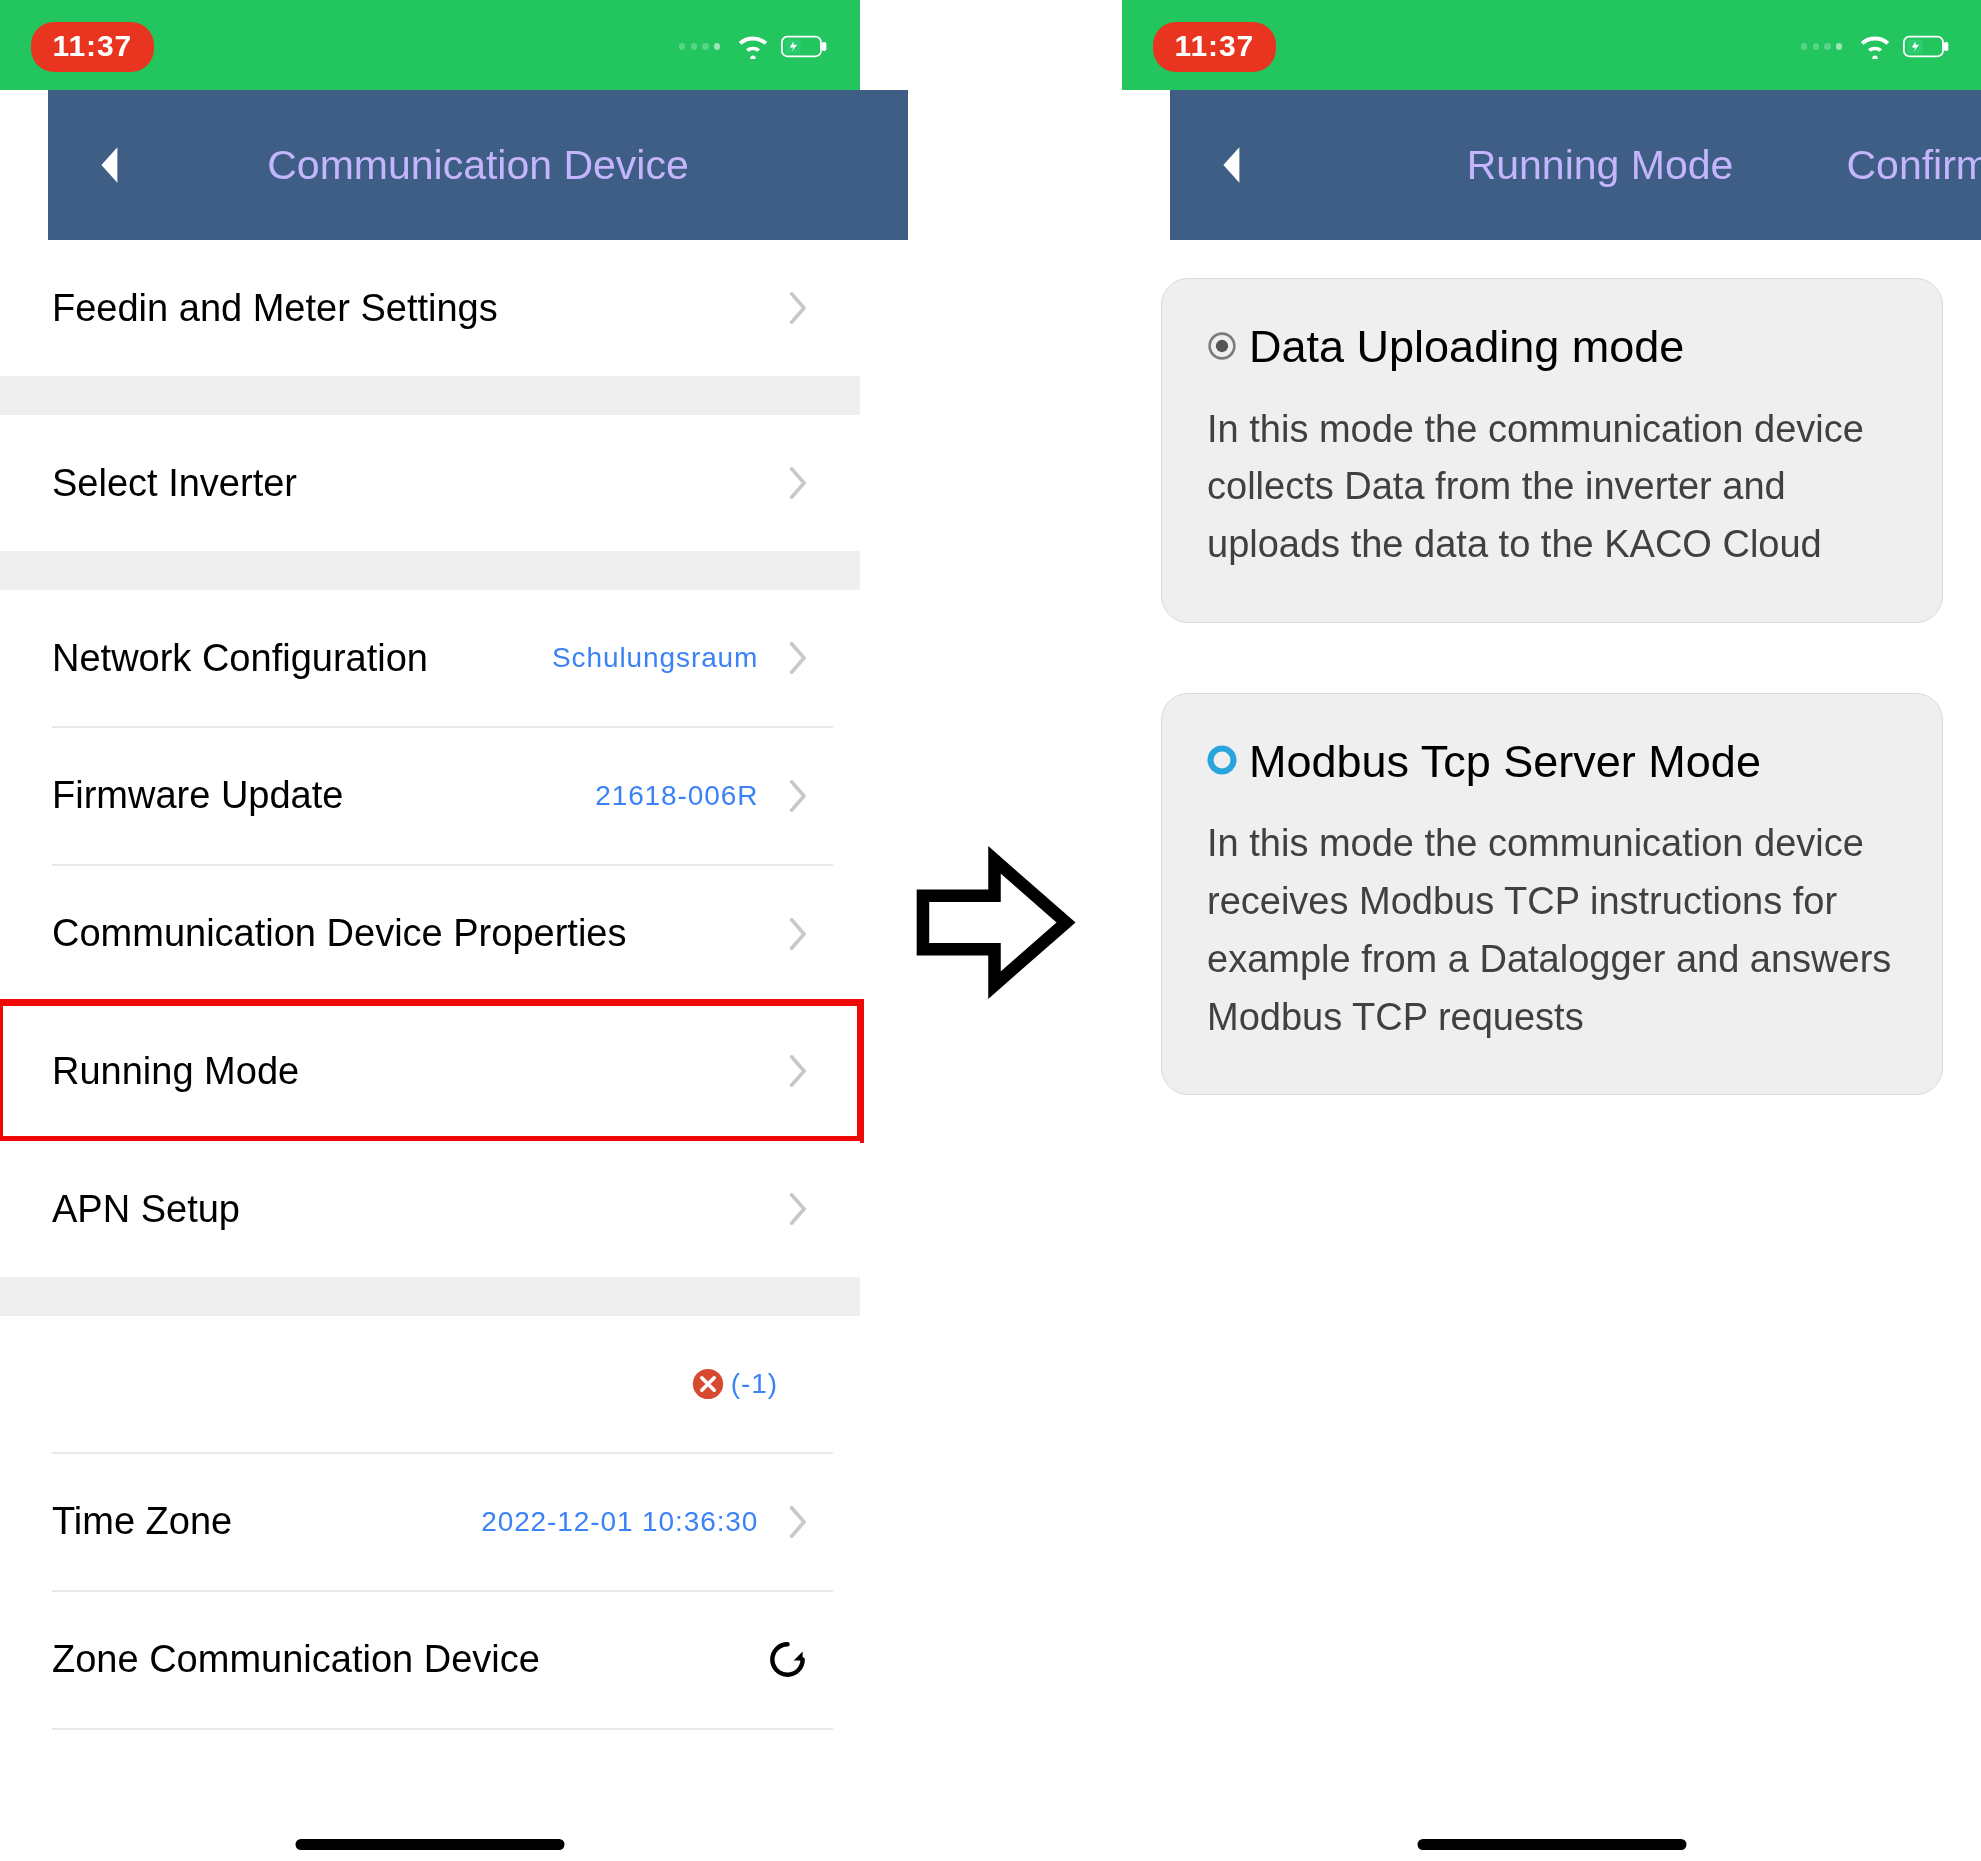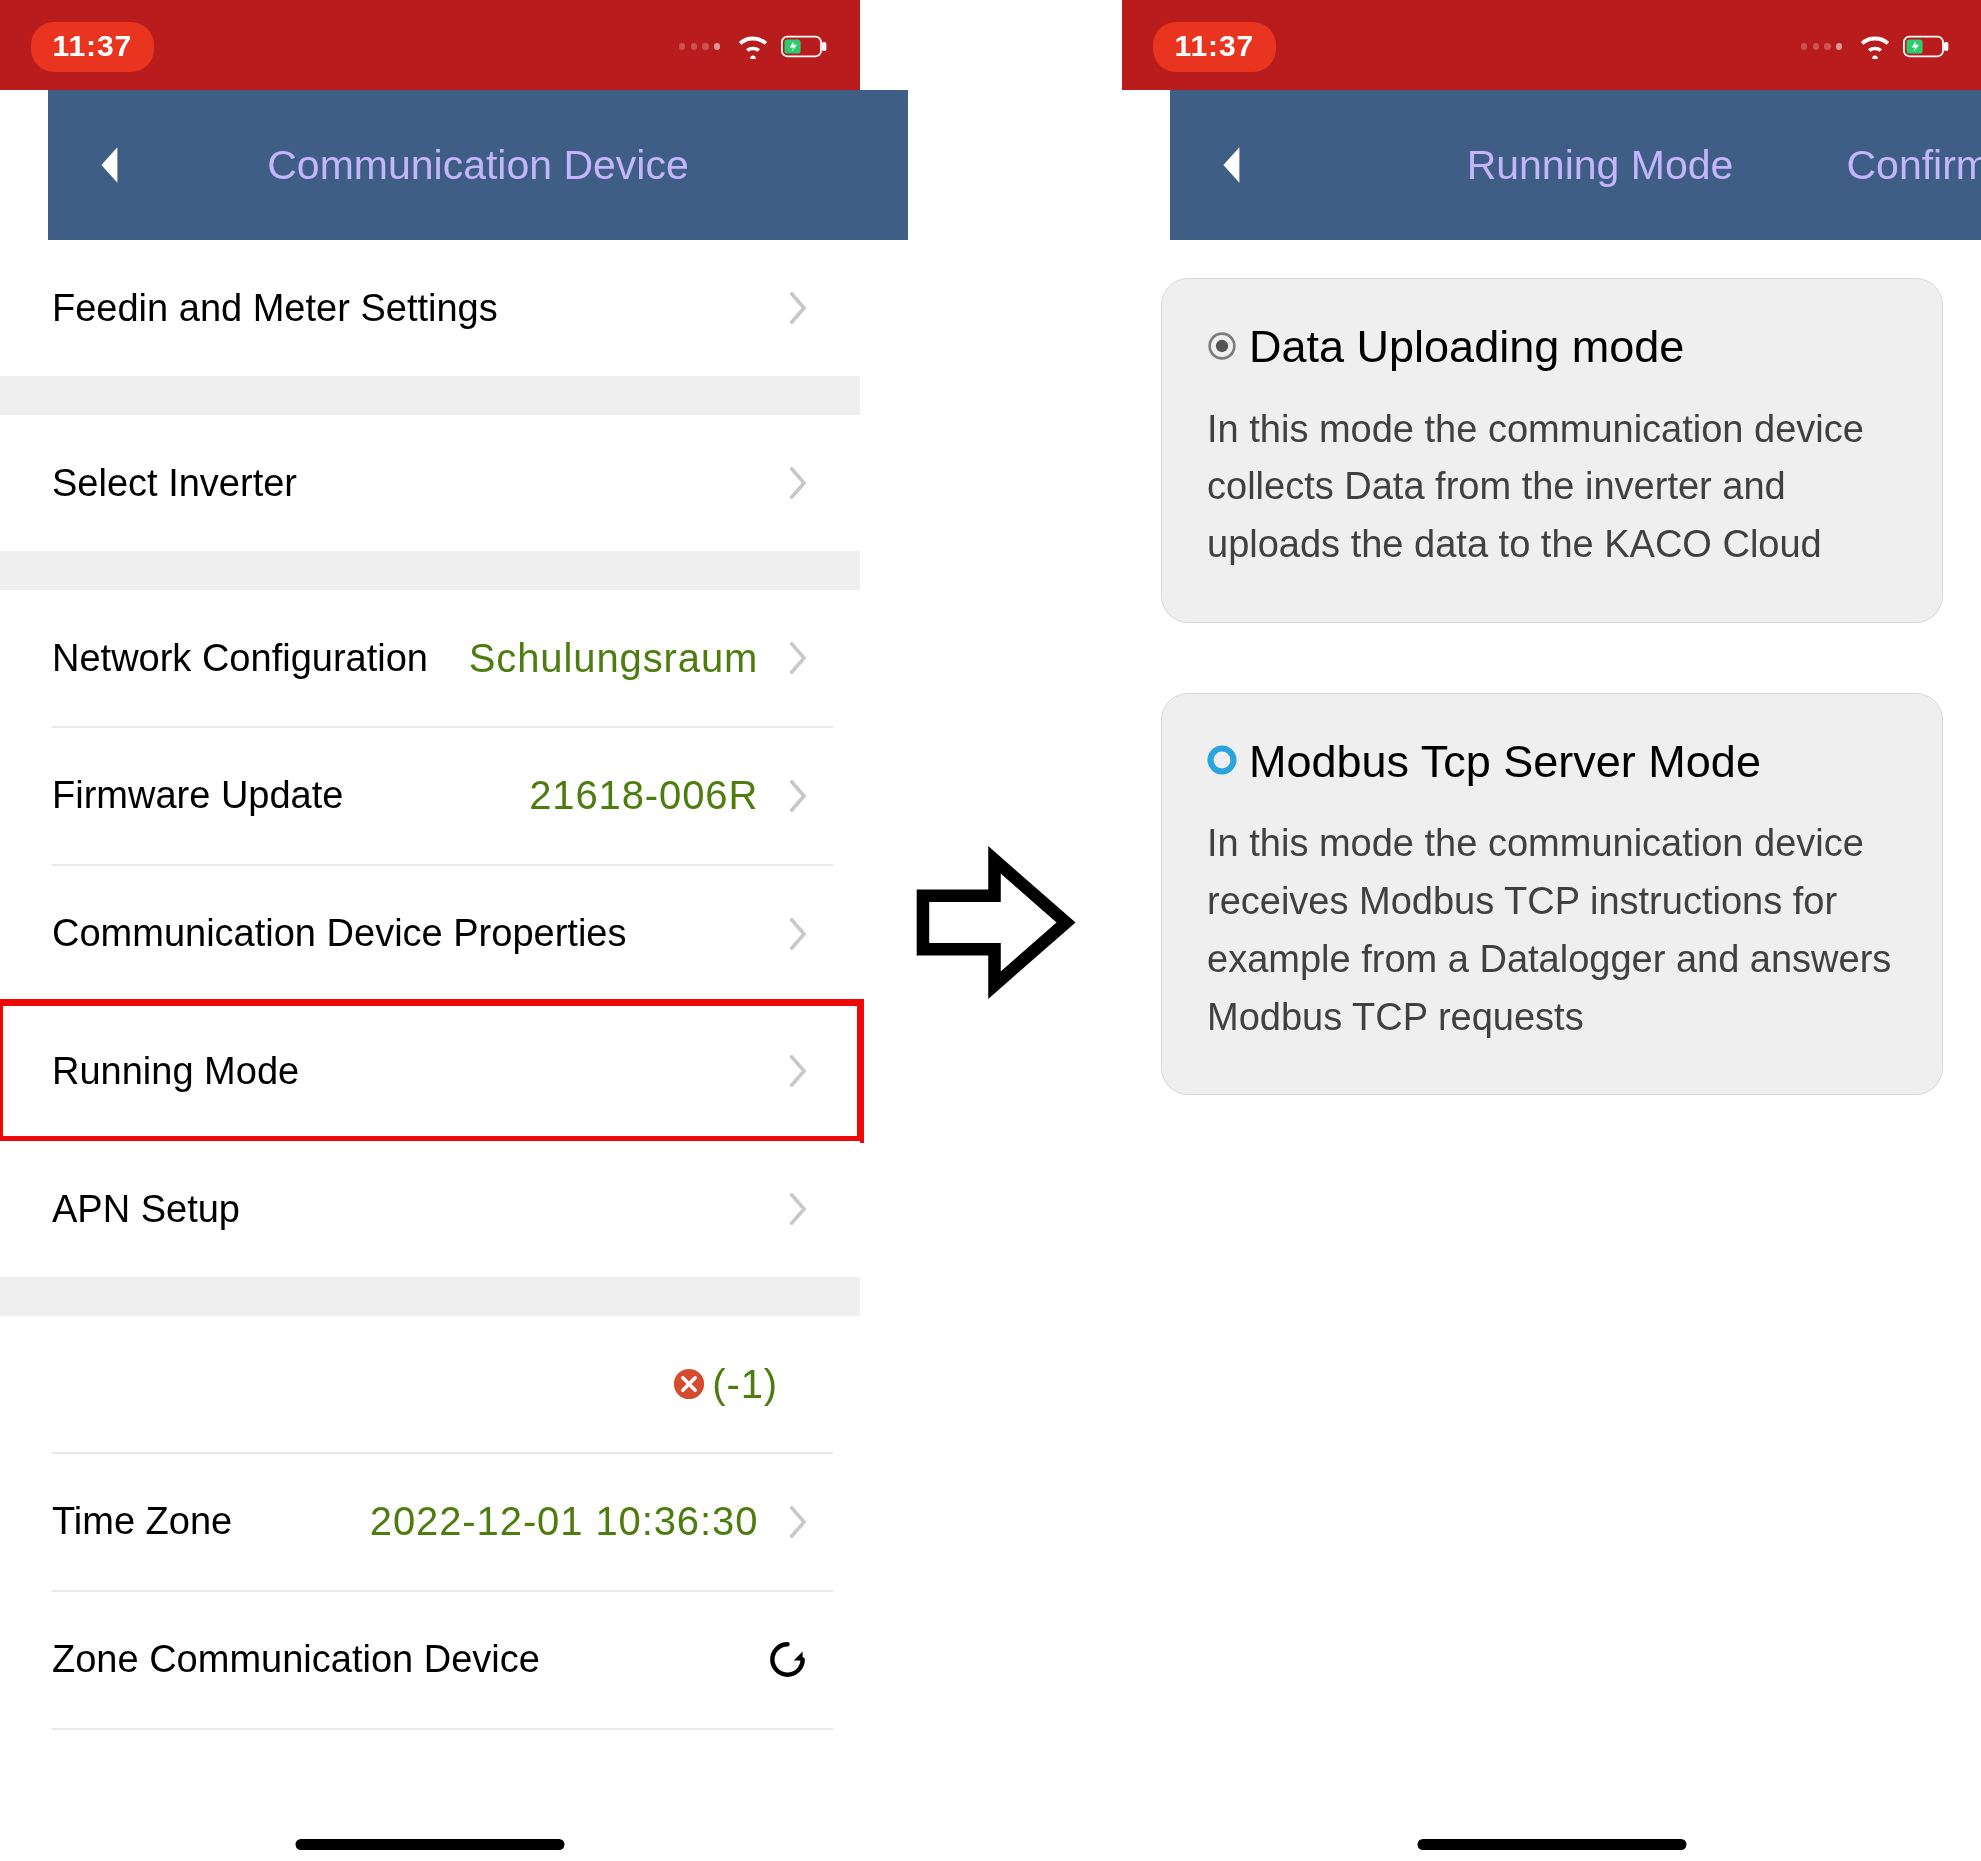--- a/index.html
+++ b/index.html
@@ -5,21 +5,21 @@
   * { box-sizing: border-box; margin: 0; padding: 0; }
   html, body { width: 1982px; height: 1862px; background: #ffffff; font-family: "Helvetica Neue", Arial, sans-serif; -webkit-font-smoothing: antialiased; }
   .stage { position: relative; width: 1982px; height: 1862px; }
 
   
   .phone { position: absolute; width: 860px; height: 1862px; background: #ffffff; }
   .phone.left  { left: 0;   top: 0; }
   .phone.right { left: 1122px; top: 0; }
 
   
-  .statusbar { position: relative; width: 100%; height: 90px; background: #b91c1c; }
+  .statusbar { position: relative; width: 100%; height: 90px; background: #22c55e; }
   .time-pill { position: absolute; left: 31px; top: 21.5px; background: #e9351f; color: #fff; font-size: 30px; font-weight: 600; padding: 7.2px 21.5px 9px; border-radius: 23px; letter-spacing: 0.9px; }
   .status-icons { position: absolute; right: 31px; top: 34px; display: flex; align-items: center; gap: 12.5px; }
   .dots { display:flex; gap:5.4px; margin-right:3.6px; }
   .dots span { width:6.3px; height:6.3px; border-radius:50%; background: rgba(255,255,255,.25); }
   .dots span:last-child { background: rgba(255,255,255,.55); }
   .wifi svg, .batt svg { display:block; }
 
   
   .navbar { position: relative; width: 100%; height: 150px; background: #3e5e85; color: #c4b5fd; margin-left: 48px; }
   .back { position: absolute; left: 48px; top: 50%; transform: translateY(-50%); }
@@ -28,21 +28,21 @@
   .phone.left .nav-title { font-weight:500; }
   .confirm { position:absolute; right:40px; top:50%; transform:translateY(-50%); font-size:41px; font-weight:300; }
 
   
   .body { position:absolute; left:0; top:240px; right:0; bottom:0; background:#ffffff; }
 
   
   .section-gap { height:39px; background:#efefef; }
   .row { position:relative; height:136px; background:#fff; padding:16px 52px; display:flex; align-items:center; font-size:38px; color:#000; }
   .row .label { flex:0 0 auto; }
-  .row .value { margin-left:auto; margin-right:30px; color:#4d7c0f; font-size:40px; letter-spacing:0.9px; }
+  .row .value { margin-left:auto; margin-right:30px; color:#3b82f6; font-size:28px; letter-spacing:0.9px; }
   .row .chev  { flex:0 0 auto; }
   .row .chev svg { display:block; }
   .divider { height:1.8px; background:#e9e9e9; margin:0 27px 0 52px; }
 
   .row.highlight { outline: 7.2px solid #ef0808; outline-offset: -3.6px; }
 
   .status-val { display:flex; align-items:center; gap:7.2px; color:#e9351f; font-size:36px; }
   .status-val .xicon svg{display:block;}
 
   .reset-icon svg{display:block;}

